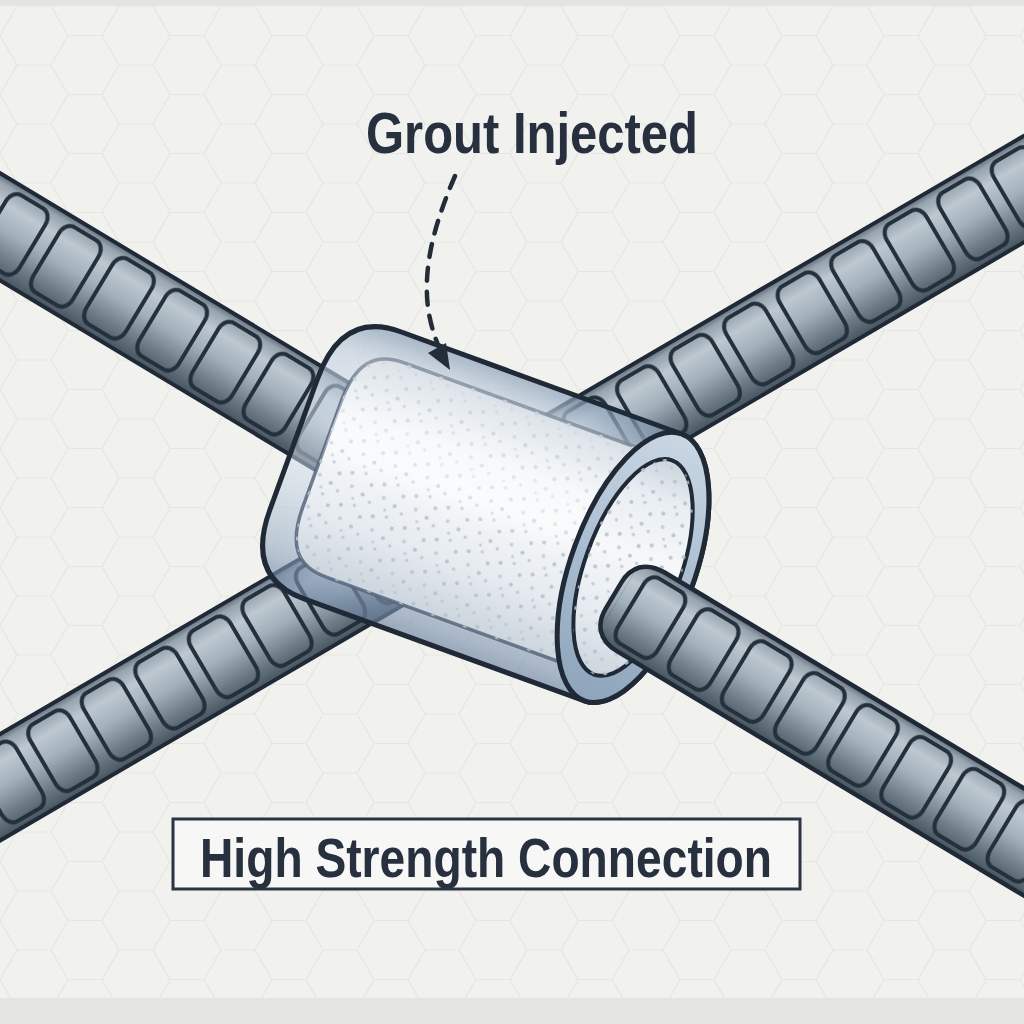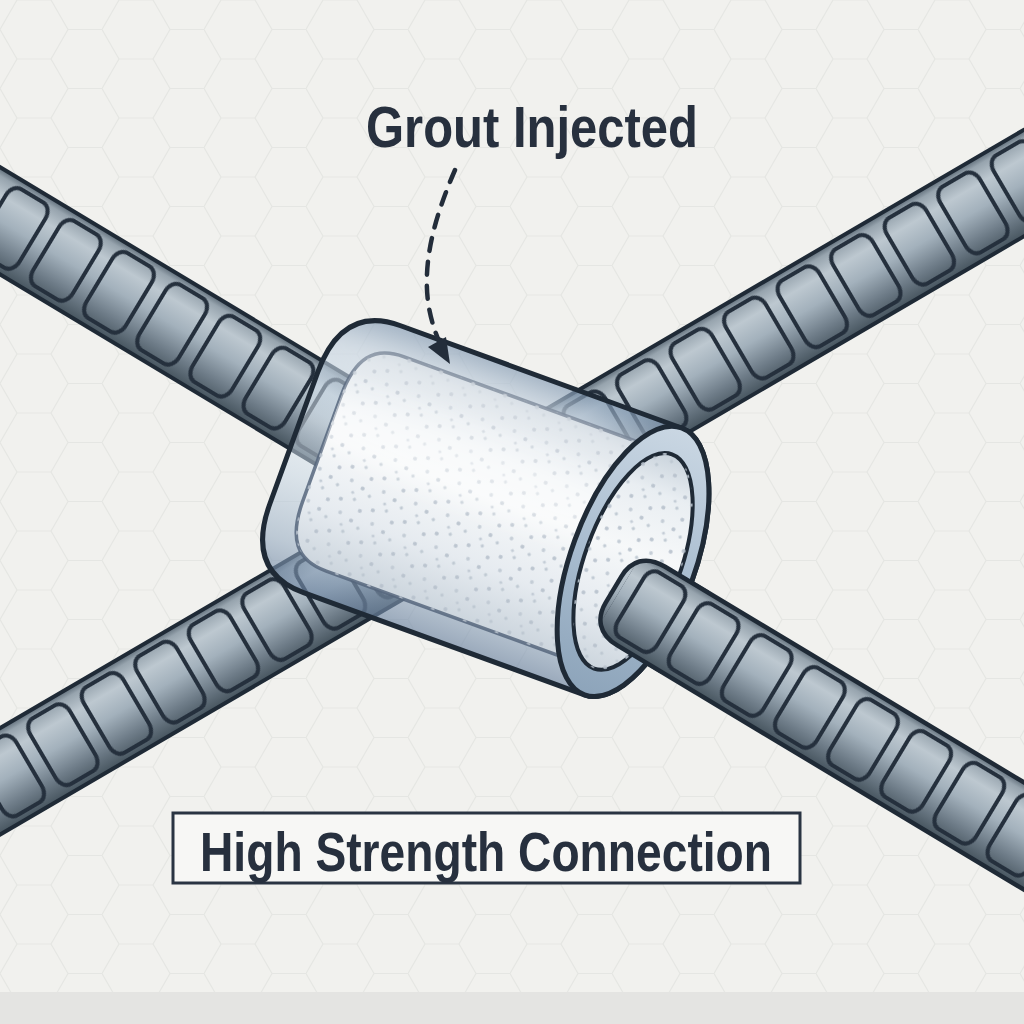--- a/index.html
+++ b/index.html
@@ -1,17 +1,17 @@
 <!DOCTYPE html>
 <html><head>
 <meta charset="utf-8">
 <style>
   html,body{margin:0;padding:0;background:#e4e4e2;}
   .stage{
-    width:1024px;height:992px;margin:0 auto;position:relative;
+    width:1024px;height:992px;margin:6px auto;position:relative;
     background:#f1f1ee;overflow:hidden;
     font-family:"Liberation Sans", sans-serif;
   }
   svg{display:block;}
   text{font-family:"Liberation Sans", sans-serif;font-weight:bold;}
 </style>
 </head>
 <body>
 
 <div class="stage">

